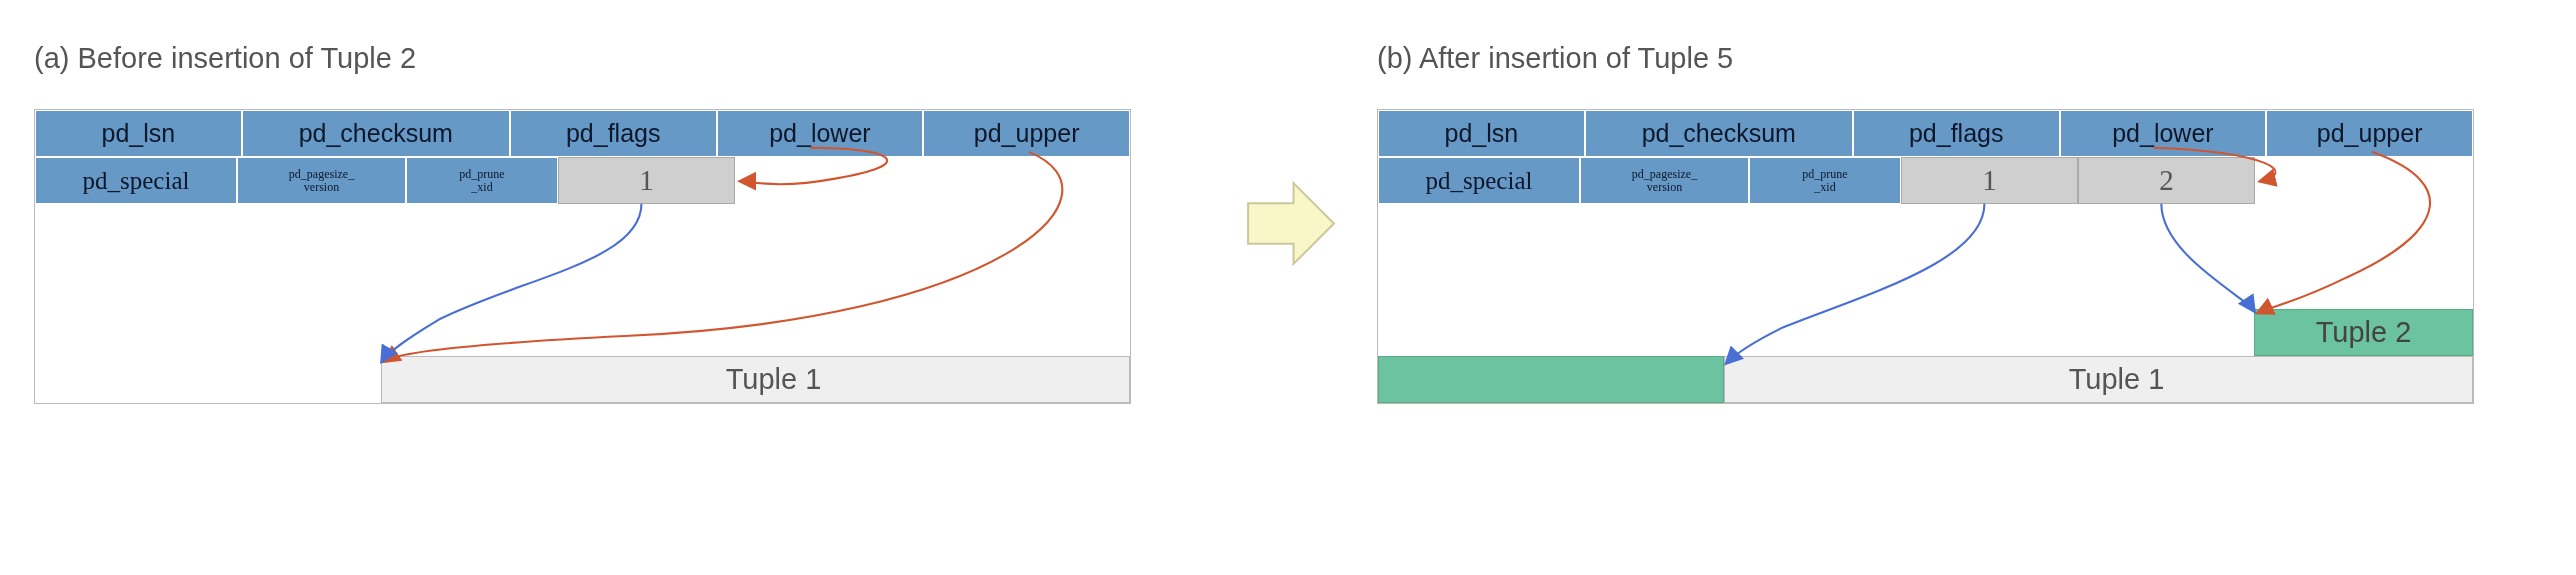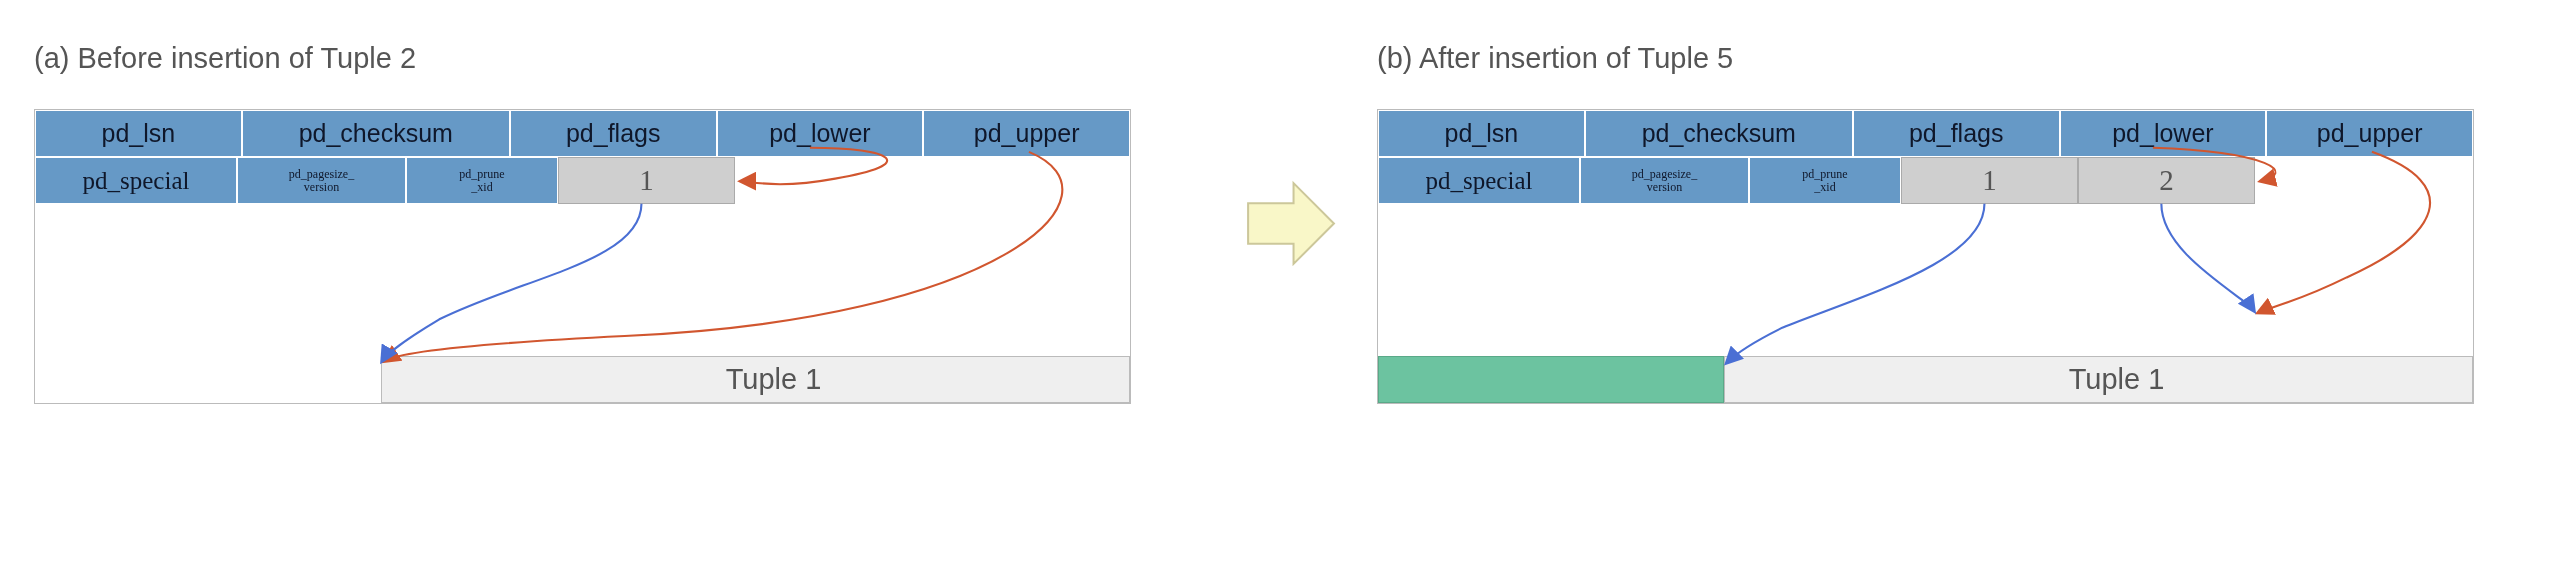--- a/index.html
+++ b/index.html
@@ -185,20 +185,21 @@
       <div class="header-row2">
         <div class="hcell" style="width:202px">pd_special</div>
         <div class="hcell small" style="width:169px;white-space:pre-line">pd_pagesize_
 version</div>
         <div class="hcell small" style="width:152px;white-space:pre-line">pd_prune
 _xid</div>
         <div class="lpcell" style="width:177px">1</div>
         <div class="lpcell" style="width:177px">2</div>
         <div class="spacer" style="flex:1"></div>
       </div>
+      <div class="tuple2-block">Tuple 2</div>
       <div class="tuple-row">
         <div class="tuple2-cell" style="width:346px"></div>
         <div class="tuple-cell" style="flex:1">Tuple 1</div>
       </div>
       <svg class="overlay" viewBox="0 0 1300 350" preserveAspectRatio="none">
         <defs>
           <marker id="arrBlueB" viewBox="0 0 10 10" refX="8" refY="5" markerWidth="9" markerHeight="9" orient="auto">
             <path d="M0,0 L10,5 L0,10 z" fill="#4a6fd4"></path>
           </marker>
           <marker id="arrRedB" viewBox="0 0 10 10" refX="8" refY="5" markerWidth="9" markerHeight="9" orient="auto">

